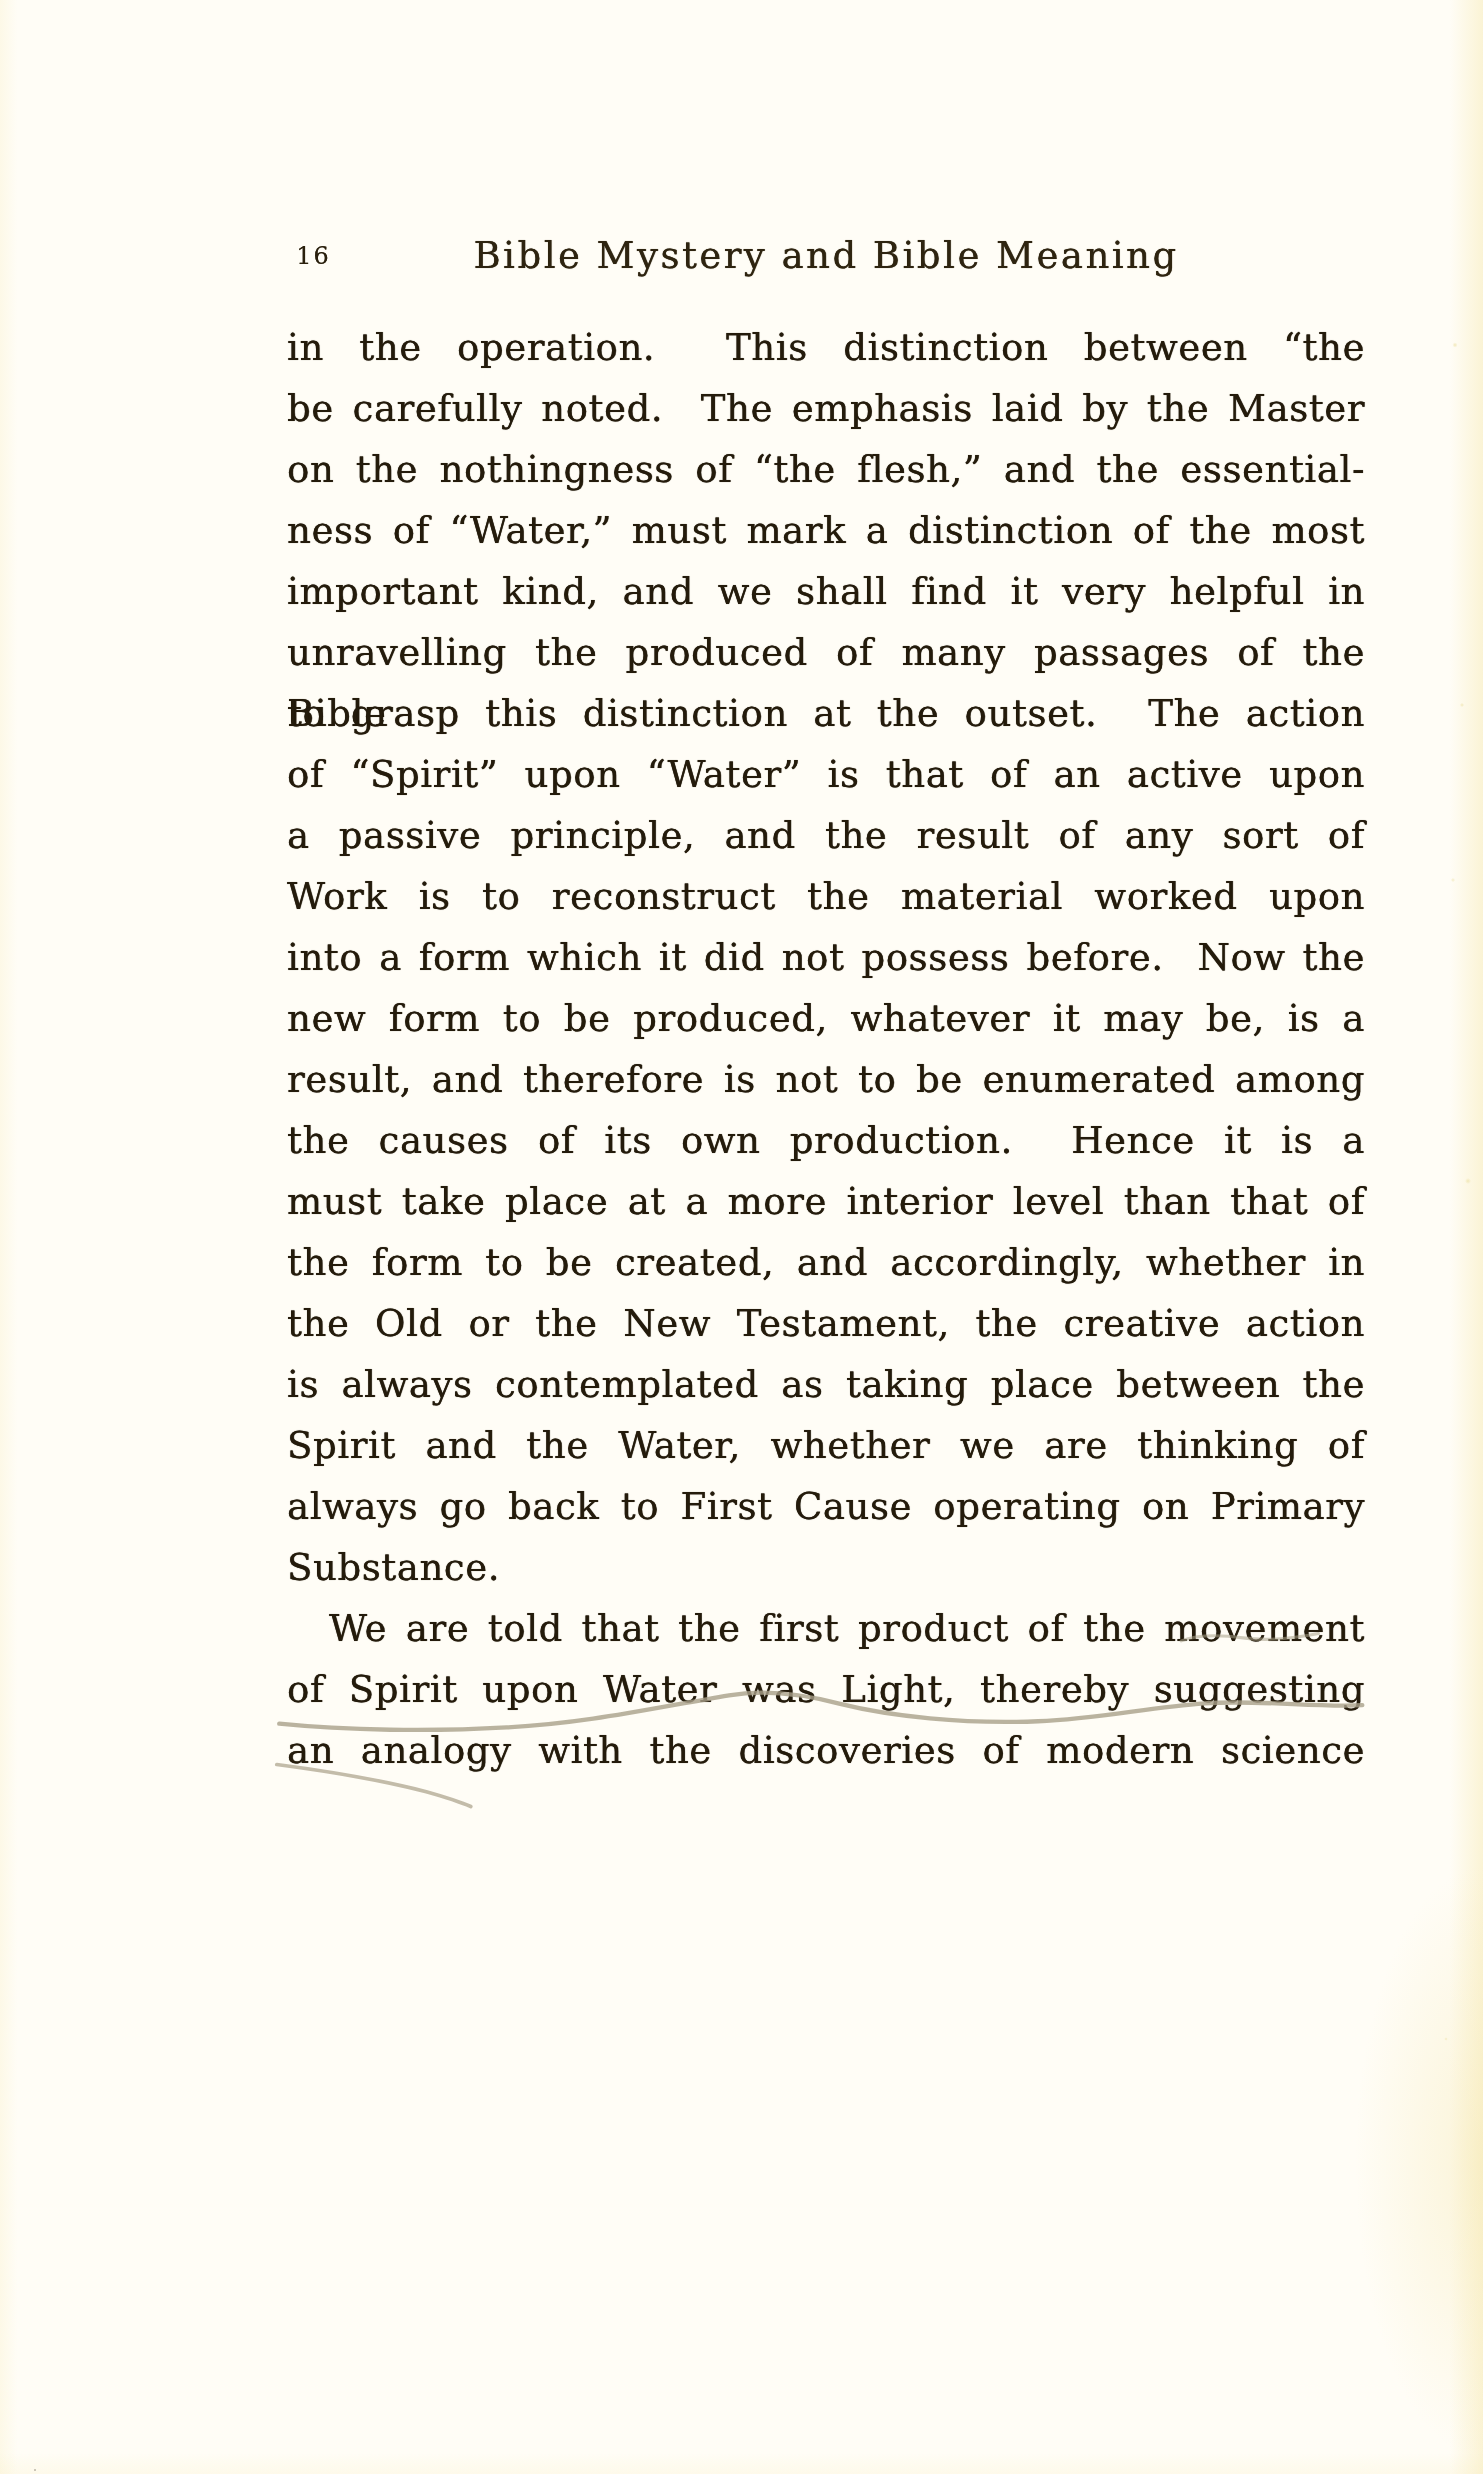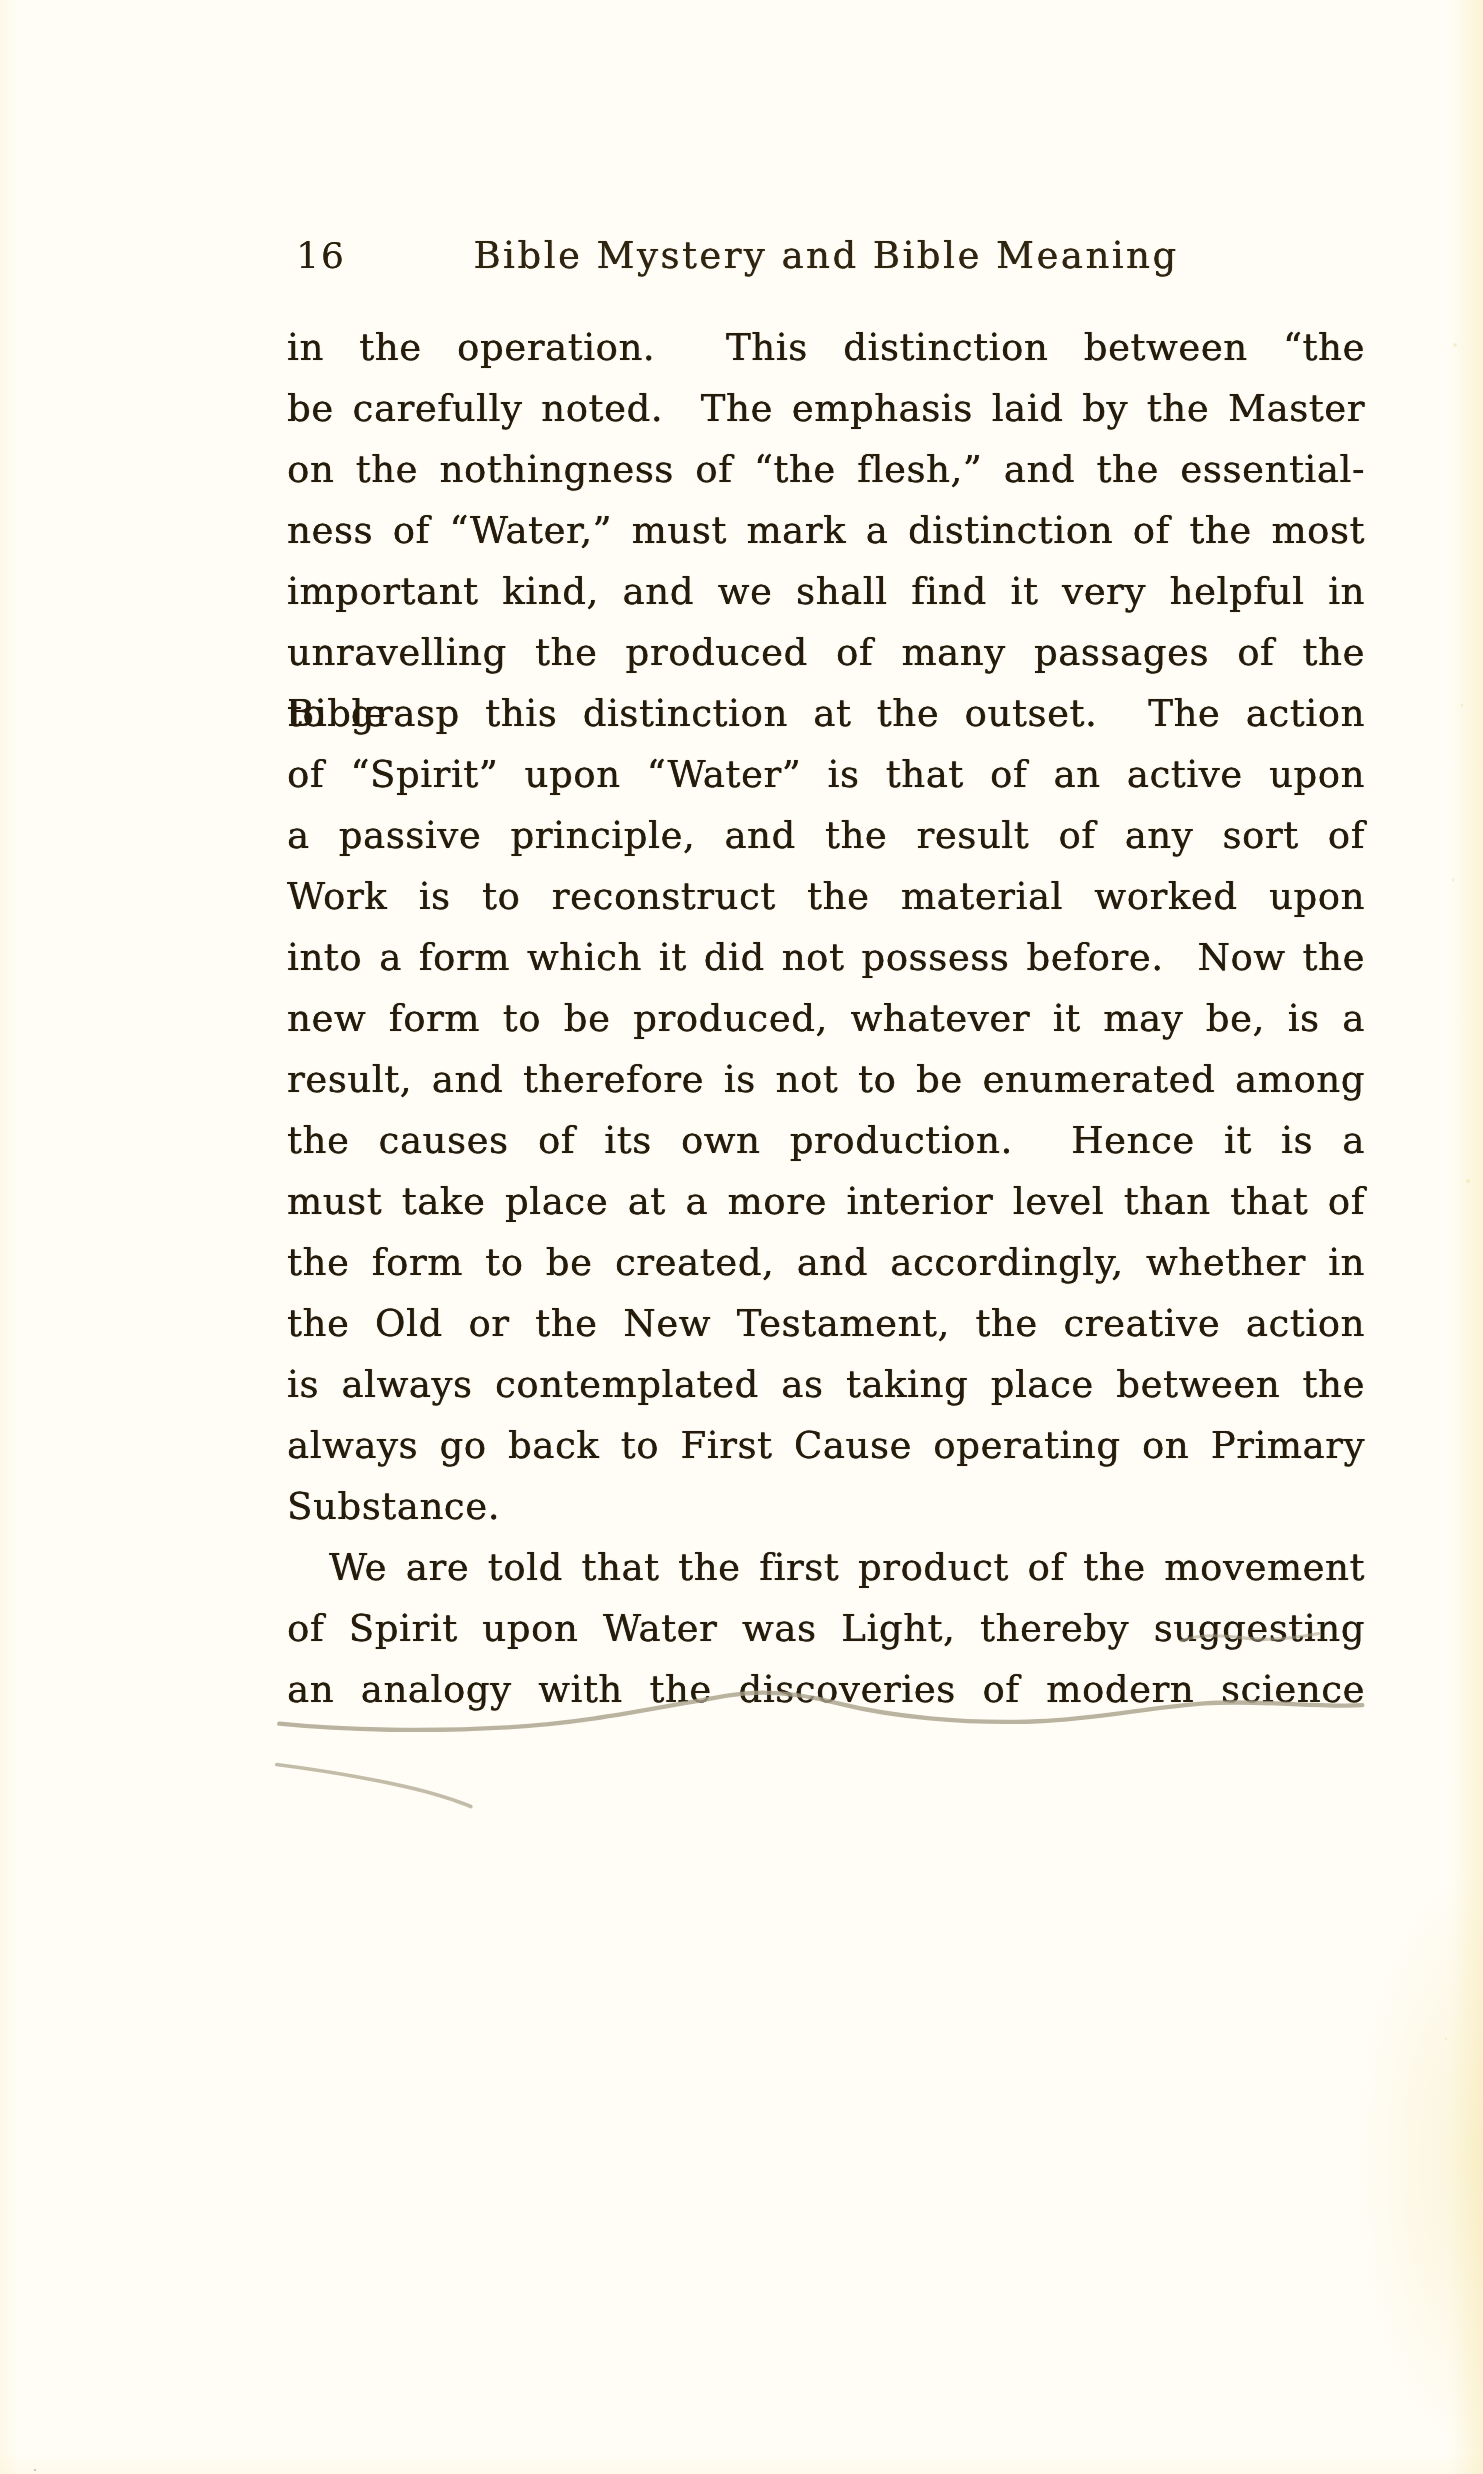--- a/index.html
+++ b/index.html
@@ -30,21 +30,21 @@
     position: absolute;
     left: 287px;
     top: 228px;
     width: 1078px;
     height: 56px;
   }
   .pagenum {
     position: absolute;
     left: 9.3px;
     top: 0;
-    font-size: 36px;
+    font-size: 24px;
     line-height: 56px;
     letter-spacing: 1.9px;
     color: #2a200d;
     text-shadow: 0 0 0.6px rgba(42,32,13,0.8);
   }
   .running-title {
     width: 100%;
     text-align: center;
     font-size: 37px;
     line-height: 56px;
@@ -112,20 +112,21 @@
     <div class="line">a passive principle, and the result of any sort of</div>
     <div class="line">Work is to reconstruct the material worked upon</div>
     <div class="line">into a form which it did not possess before.&nbsp; Now the</div>
     <div class="line">new form to be produced, whatever it may be, is a</div>
     <div class="line"><span class="it">result,</span><span> and therefore is not to be enumerated among</span></div>
     <div class="line">the causes of its own production.&nbsp; Hence it is a</div>
     <div class="line">must take place at a more interior level than that of</div>
     <div class="line">the form to be created, and accordingly, whether in</div>
     <div class="line">the Old or the New Testament, the creative action</div>
     <div class="line">is always contemplated as taking place between the</div>
+    <div class="line">Spirit and the Water, whether we are thinking of</div>
     <div class="line">always go back to First Cause operating on Primary</div>
     <div class="line para-end">Substance.</div>
     <div class="line indent">We are told that the first product of the movement</div>
     <div class="line">of Spirit upon Water was Light, thereby suggesting</div>
     <div class="line">an analogy with the discoveries of modern science</div>
   </div>
 
   <svg class="pencil" viewBox="0 0 2402 4006" xmlns="http://www.w3.org/2000/svg">
     <path d="M1912,2656 c30,-12 70,-9 100,-5 c42,6 82,1 122,-7" stroke="#aaa28a" stroke-width="5" opacity="0.55"></path>
     <path d="M452,2790 C560,2801 700,2803 820,2796 C950,2789 1050,2766 1180,2744 C1240,2734 1300,2742 1360,2758 C1440,2778 1560,2791 1680,2786 C1780,2782 1860,2763 1950,2757 C2040,2751 2130,2764 2205,2760" stroke="#a9a089" stroke-width="7" opacity="0.8"></path>

